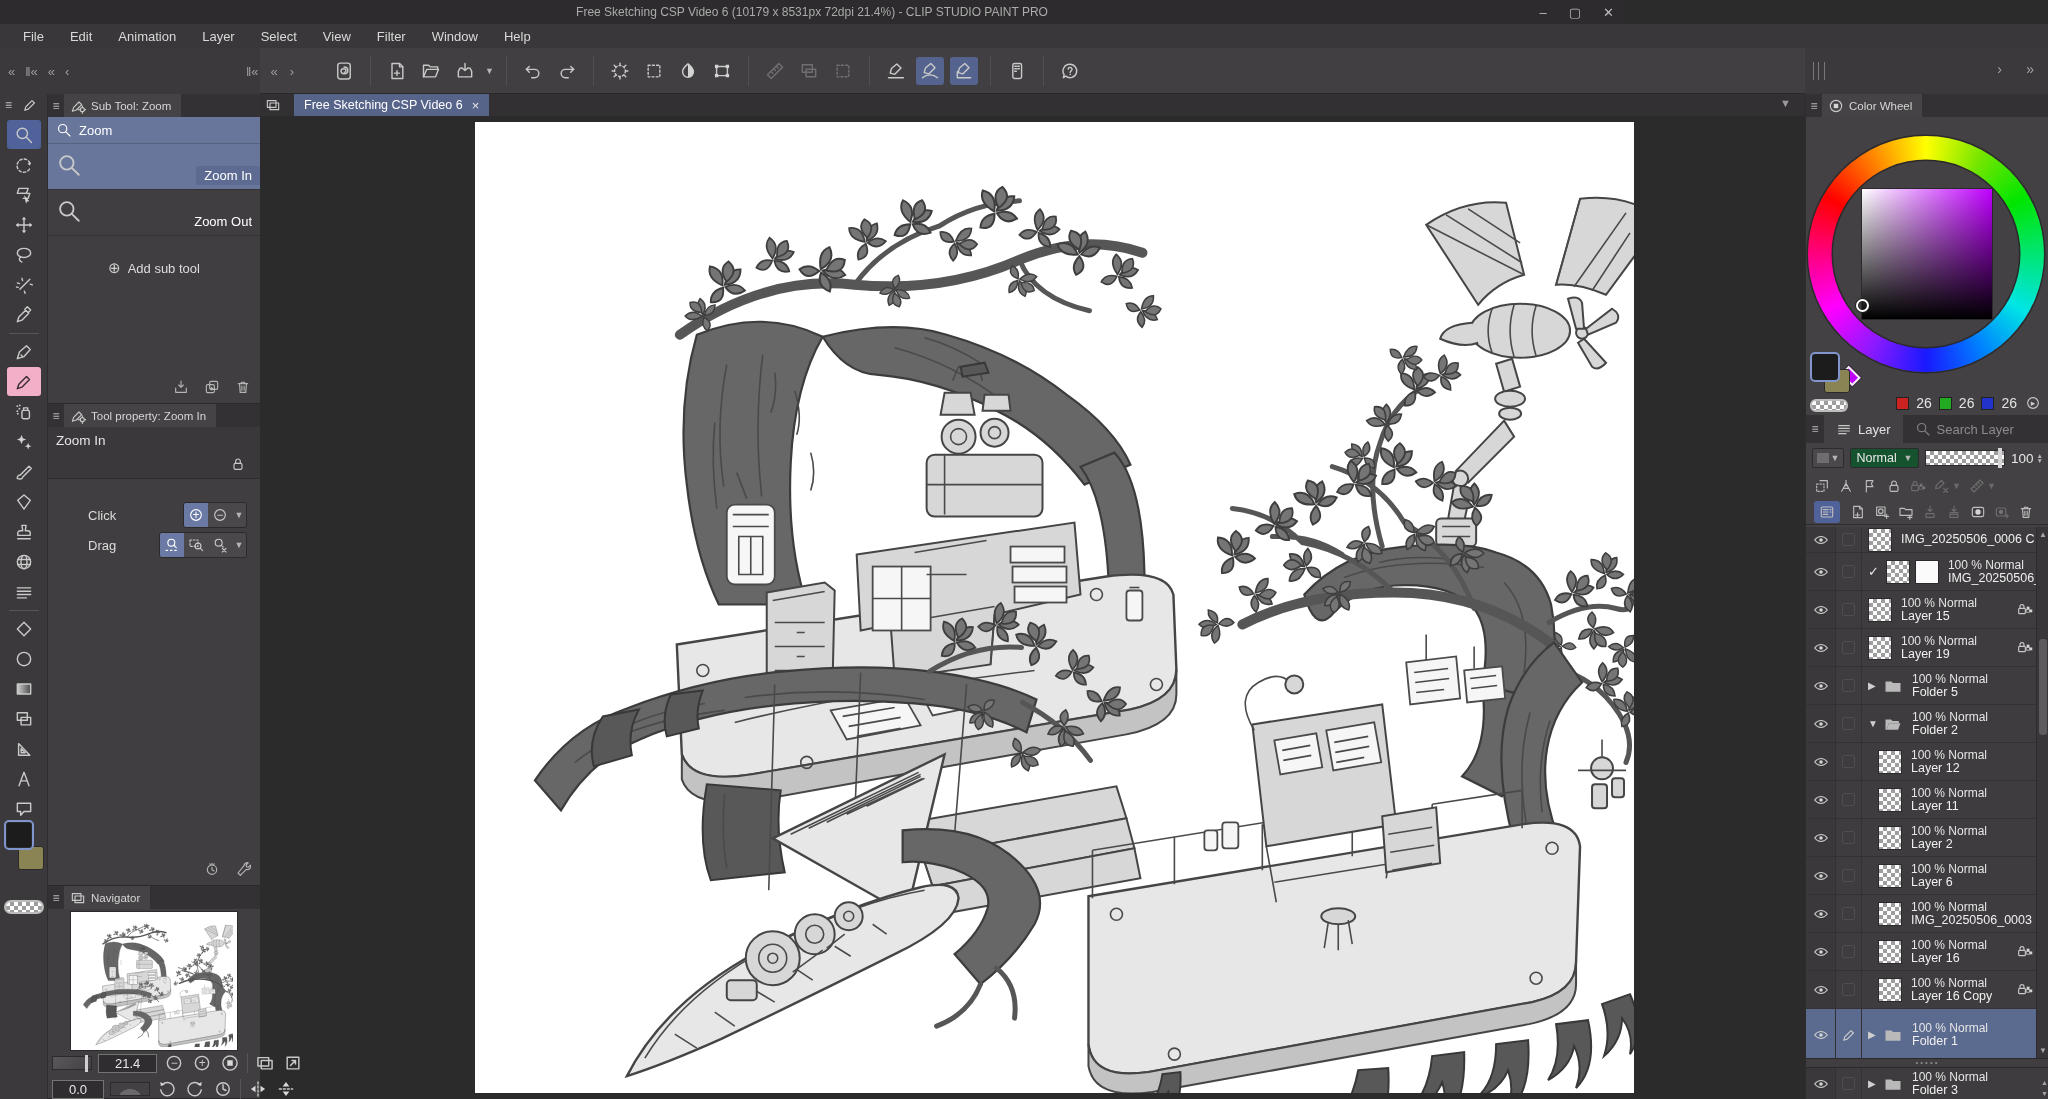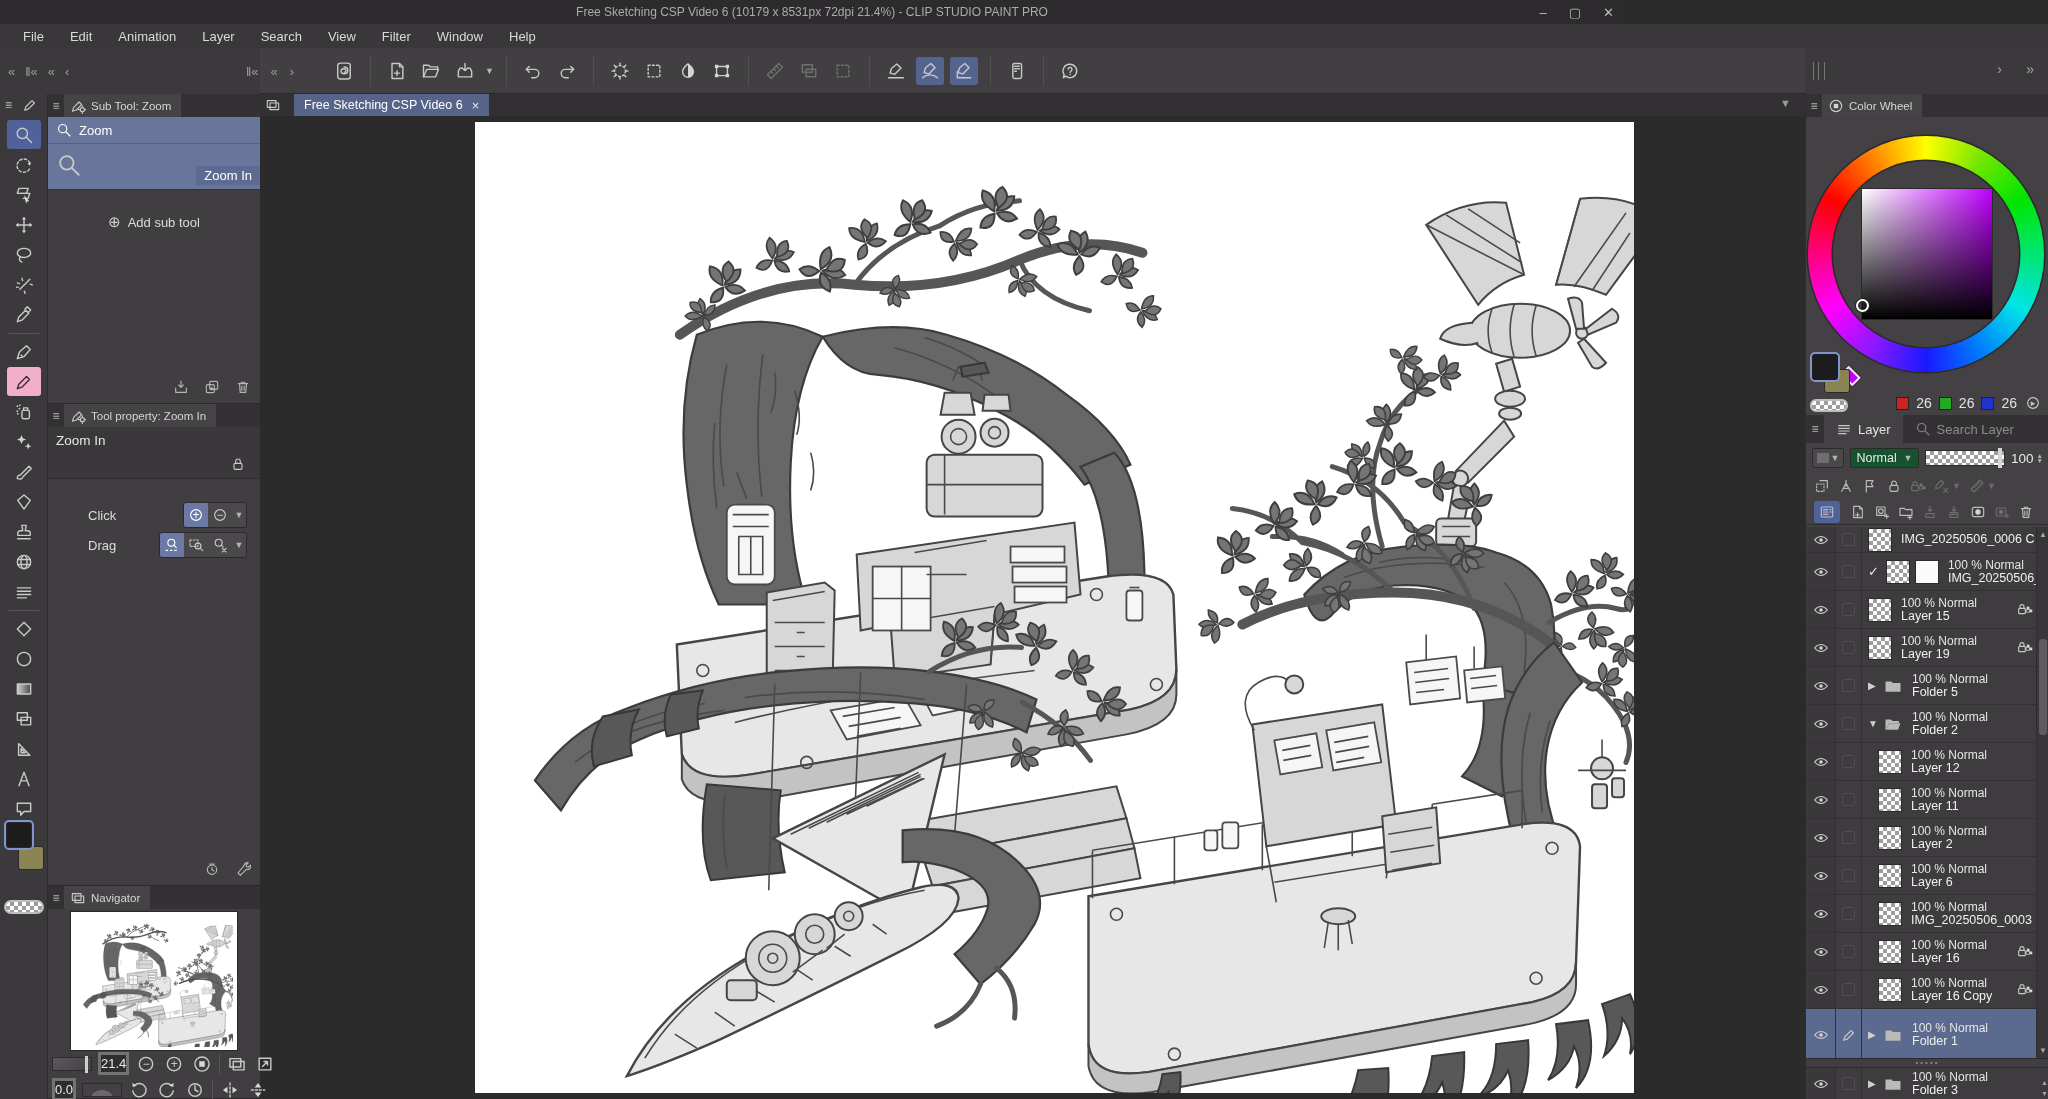--- a/index.html
+++ b/index.html
@@ -69,21 +69,21 @@
   .segwrap { position:absolute; right:13px; display:flex; background:#4a484a; border:1px solid #2c2a2c; border-radius:3px; overflow:hidden; }
   .segbtn { width:24px; height:24px; display:flex; align-items:center; justify-content:center; }
   .segbtn.on { background:#6b7aa4; }
   .segchev { width:14px; display:flex; align-items:center; justify-content:center; color:#b5b5b5; font-size:9px; }
   #navigator { top:886px; height:213px; }
   #navthumb { position:absolute; left:23px; top:26px; width:166px; height:138px; background:#fff; box-shadow:0 0 0 1px #2a2a2a; display:flex; align-items:center; justify-content:center; }
   .navrow { position:absolute; left:4px; display:flex; align-items:center; gap:6px; color:#d9d9d9; }
   .slider { width:40px; height:14px; background:linear-gradient(135deg,#5a585a,#434143); border:1px solid #2c2a2c; position:relative; }
   .slider i { position:absolute; right:3px; top:-2px; width:3px; height:17px; background:#cfcfcf; }
   .nbtn { width:22px; height:22px; display:flex; align-items:center; justify-content:center; }
-  .valbox { background:#2f2d2f; border:3px solid #737373; padding:1px 0; font-size:13px; color:#e8e8e8; }
+  .valbox { background:#2f2d2f; border:1px solid #737373; padding:1px 16px; font-size:13px; color:#e8e8e8; }
   .vsep { width:1px; height:20px; background:#565456; }
 
   
   #canvasarea { left:260px; top:94px; width:1545px; height:931px; background:#2c2b2c; }
   #tabbar { height:22px; background:#323032; display:flex; align-items:stretch; }
   #tabicon { width:26px; display:flex; align-items:center; justify-content:center; }
   #doctab { margin-left:8px; background:#57648a; color:#fff; display:flex; align-items:center; gap:9px; padding:0 10px; font-size:12.5px; }
   #doctab .x { color:#e8e8e8; font-size:13px; }
   #canvasdoc { position:absolute; left:215px; top:28px; width:1159px; height:971px; background:#ffffff; }
   #canvasdoc svg.art { width:100%; height:100%; display:block; }
@@ -726,21 +726,21 @@
     <span>▢</span>
     <span>✕</span>
   </div>
 </div>
 
 <div id="menubar" class="abs">
     <span class="mi">File</span>
     <span class="mi">Edit</span>
     <span class="mi">Animation</span>
     <span class="mi">Layer</span>
-    <span class="mi">Search</span>
+    <span class="mi">Select</span>
     <span class="mi">View</span>
     <span class="mi">Filter</span>
     <span class="mi">Window</span>
     <span class="mi">Help</span>
   </div>
 
 <div id="cmdbar" class="abs">
   <div class="seg-left" id="leftarrows">
       <span>«</span>
       <span>‖«</span>
@@ -1024,20 +1024,28 @@
   </div>
   <div id="stitems">
       <div class="stitem sel">
         <span class="big">
           <svg class="ic lg">
             <use href="#s-mag"></use>
           </svg>
         </span>
         <span class="lbl">Zoom In</span>
       </div>
+      <div class="stitem">
+        <span class="big">
+          <svg class="ic lg">
+            <use href="#s-mag"></use>
+          </svg>
+        </span>
+        <span class="lbl">Zoom Out</span>
+      </div>
     </div>
   <div class="addrow">
     <span style="font-size:15px;color:#cfcfcf">⊕</span>
     <span>Add sub tool</span>
   </div>
   <div class="pfoot" id="stfoot">
       <span class="nbtn">
         <svg class="ic sm">
           <use href="#s-import"></use>
         </svg>

